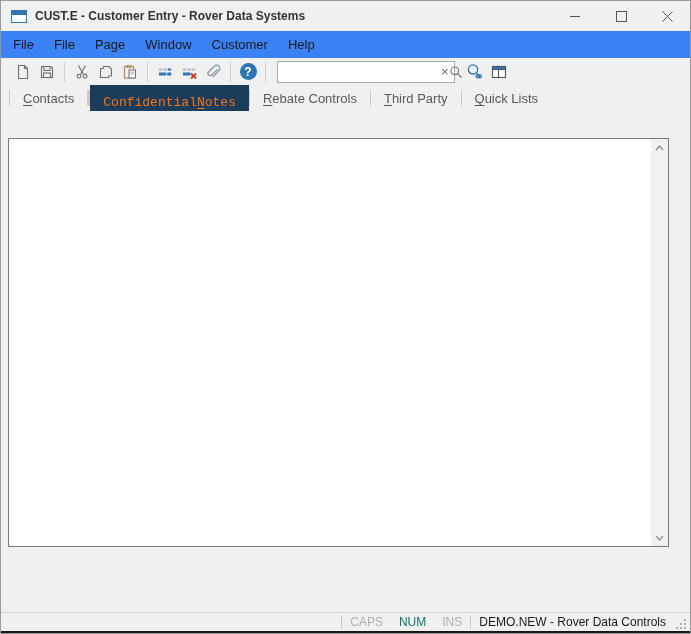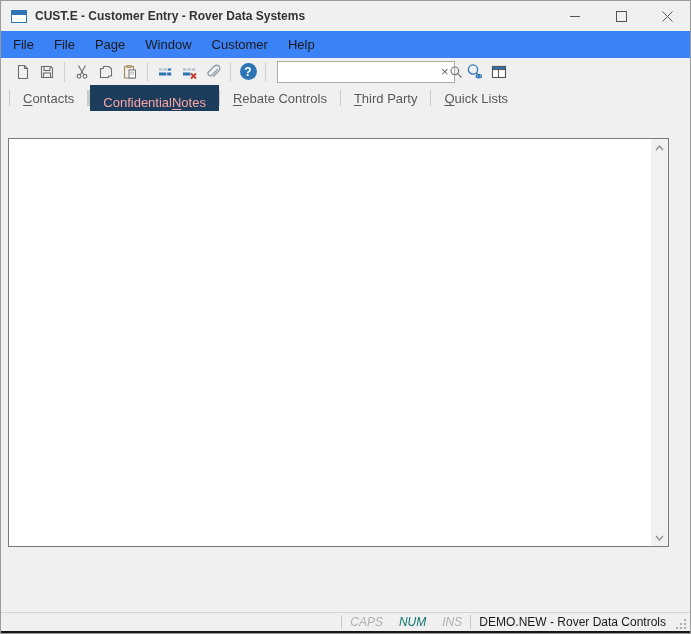--- a/index.html
+++ b/index.html
@@ -74,21 +74,21 @@
   .tabstrip {
     position:absolute; left:0; top:84px; width:100%; height:26px;
     display:flex; align-items:flex-start; background:#f0f0f0; padding-left:8px;
   }
   .tab-sep { width:1px; height:16px; background:#c9c9c9; margin-top:5px; flex:0 0 auto; }
   .tab {
     height:21px; margin-top:3px; padding:0 13px; display:flex; align-items:center;
     font-size:13px; color:#595959; white-space:nowrap; cursor:default; flex:0 0 auto;
   }
   .tab.selected {
-    height:34px; margin-top:0; background:#1c3c5c; color:#fca5a5;
+    height:34px; margin-top:0; background:#1c3c5c; color:#f97316;font-family:Liberation Mono, monospace;
   }
   .tab u { text-underline-offset:2px; }
 
   
   .content { position:absolute; left:0; top:110px; width:100%; height:501px; background:#f0f0f0; }
   .notes-area {
     position:absolute; left:7px; top:27px; width:661px; height:409px;
     background:#fff; border:1px solid #7a7a7a;
   }
   .notes-area textarea {
@@ -103,21 +103,21 @@
   .scroll-btn { width:17px; height:17px; display:flex; align-items:center; justify-content:center; }
 
   
   .statusbar {
     position:absolute; left:0; top:611px; width:100%; height:19px;
     background:#f0f0f0; border-top:1px solid #d4d4d4;
     display:flex; align-items:center; font-size:12px;
   }
   .sb-spacer { flex:1; }
   .sb-sep { width:1px; height:14px; background:#c8c8c8; }
-  .sb-flag { padding:0 8px; color:#b0b0b0;font-style:italic; }
+  .sb-flag { padding:0 8px; color:#b0b0b0; }
   .sb-flag.active { color:#0f766e; }
   .sb-msg { padding:0 8px; color:#1a1a1a; }
   .grip { width:14px; height:14px; margin-right:2px; align-self:flex-end; }
 
   .bottom-edge {
     position:absolute; left:0; top:630px; width:100%; height:4px; background:#161616;
   }
 </style>
 </head>
 <body>

